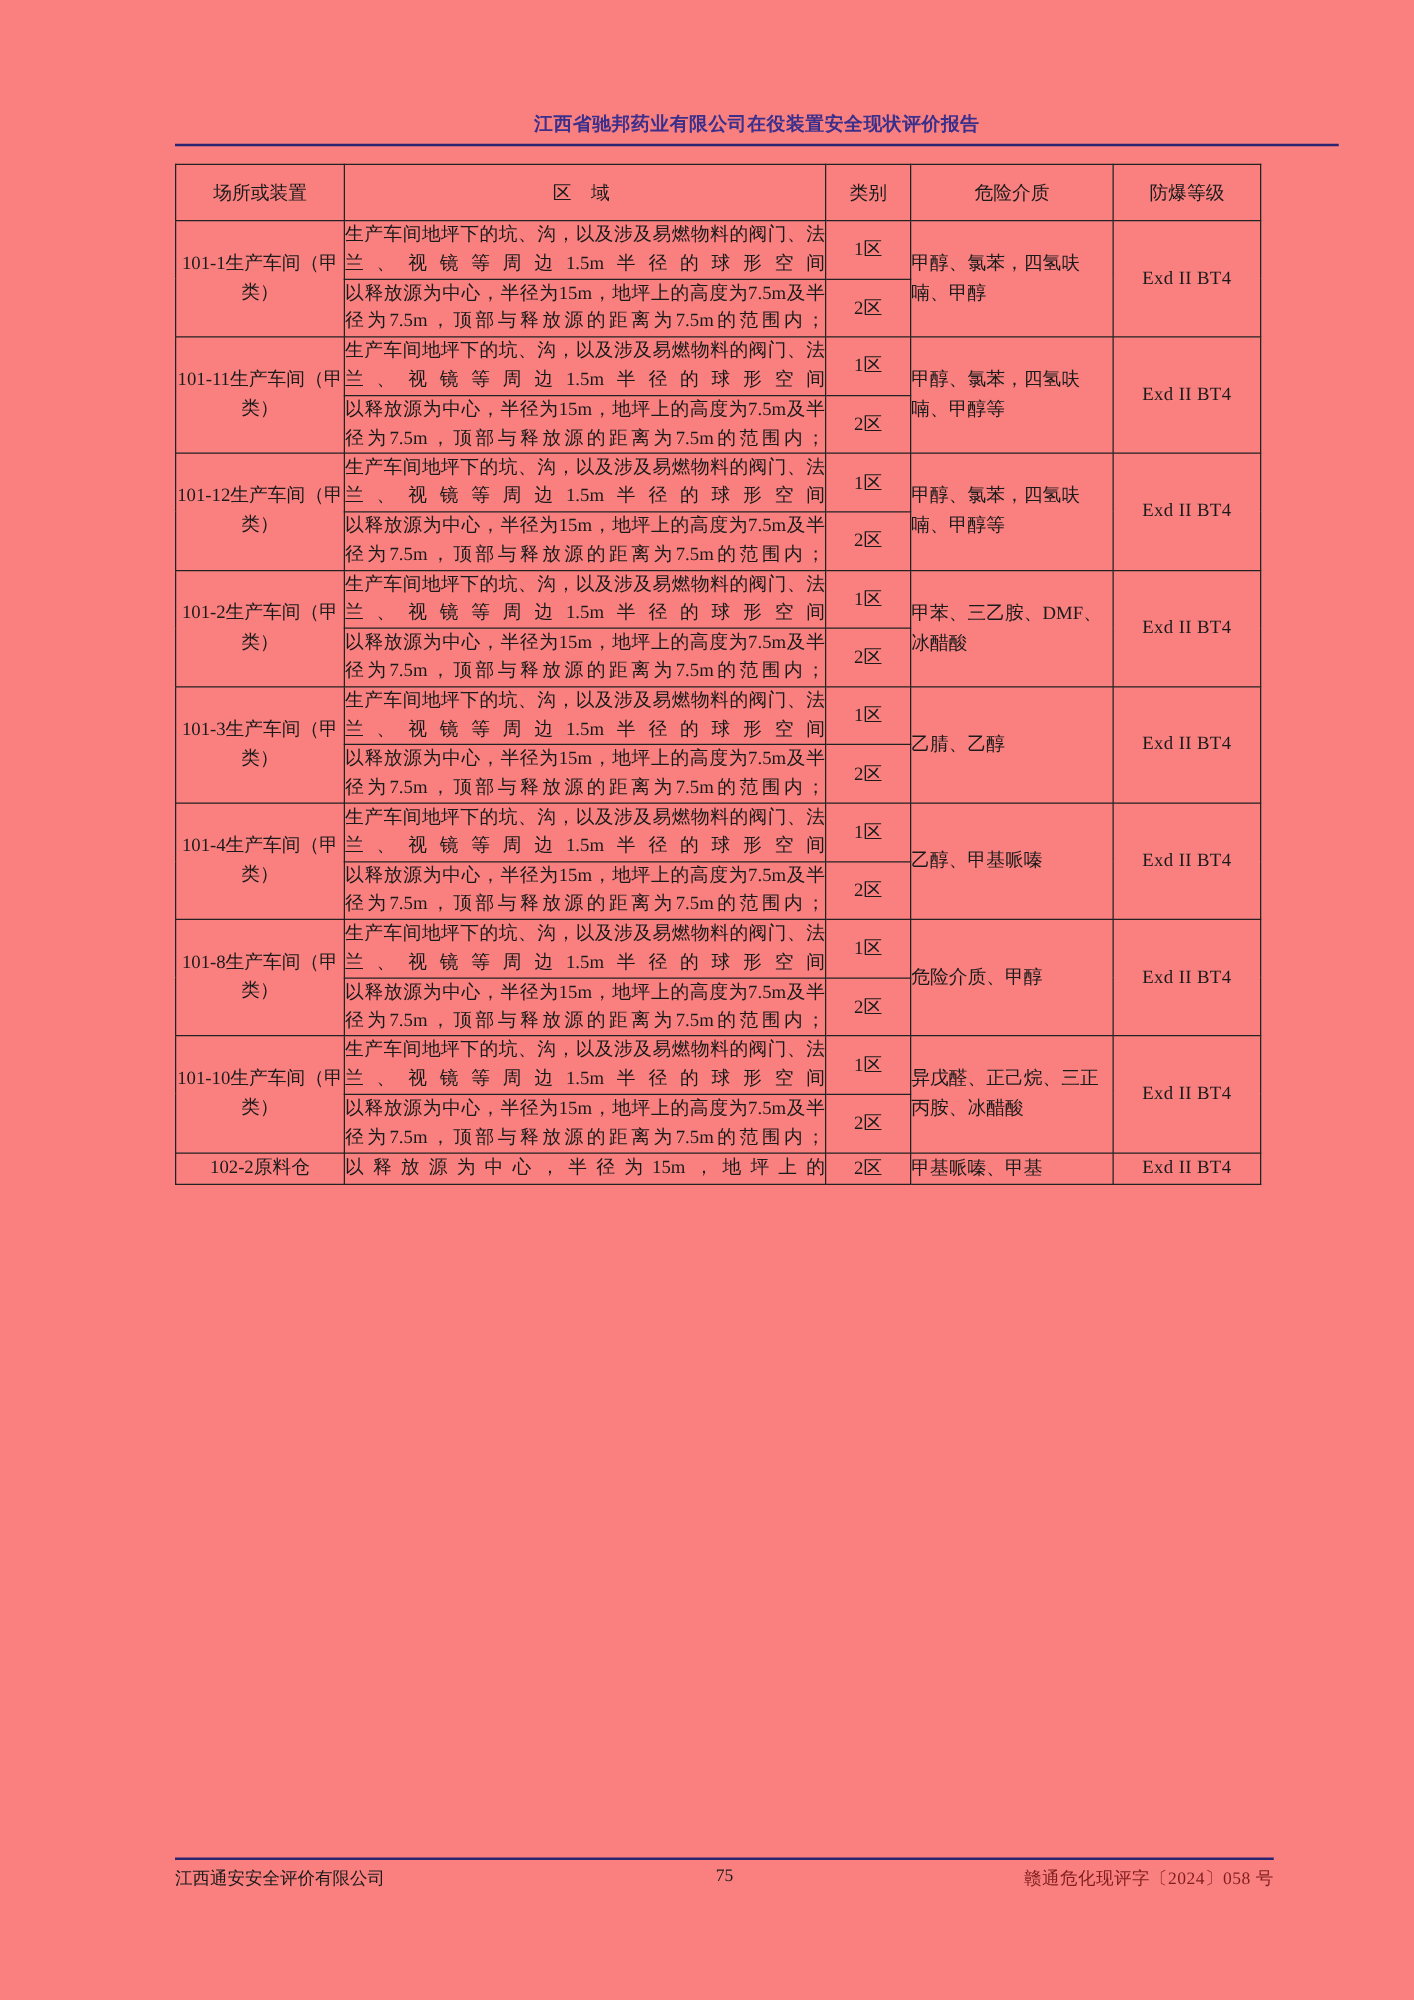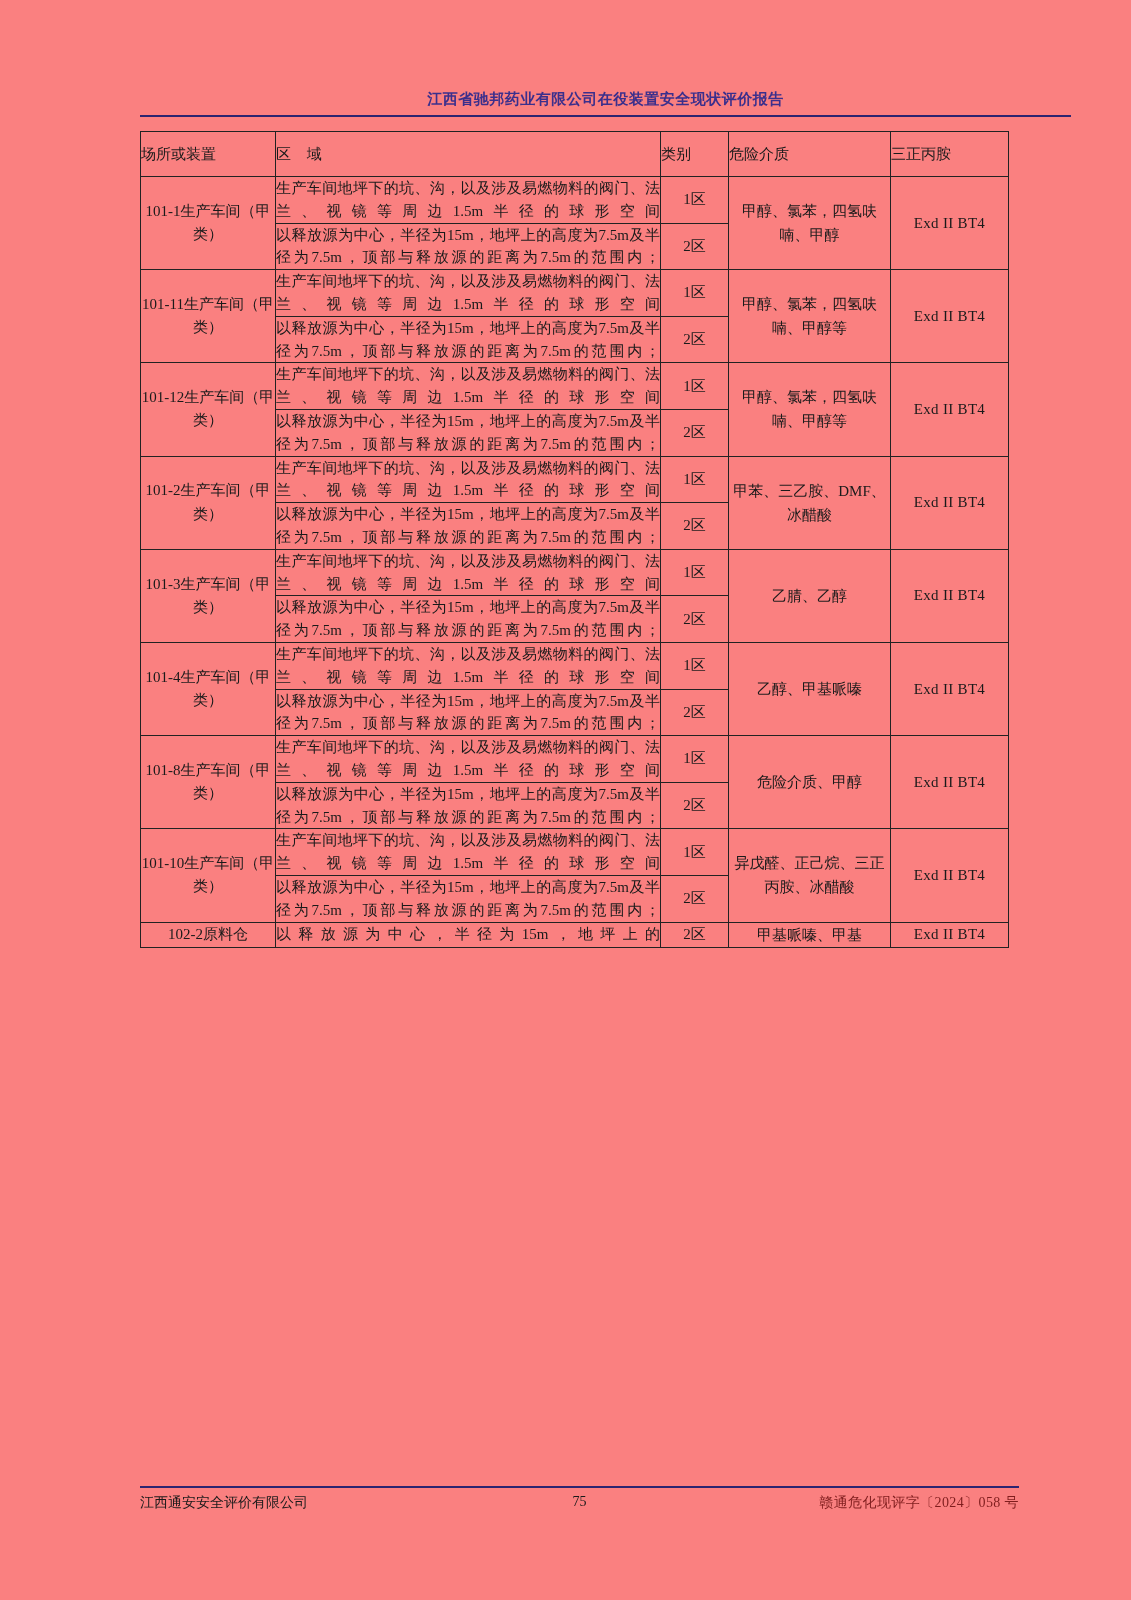--- a/index.html
+++ b/index.html
@@ -48,20 +48,21 @@
     font-size: 15px;
     font-weight: normal;
   }
   .col-place   { width: 135px; }
   .col-zone    { width: 385px; }
   .col-class   { width: 68px; }
   .col-medium  { width: 162px; }
   .col-ex      { width: 118px; }
 
   thead td {
+    text-align: center;
     height: 44px;
     font-size: 16px;
   }
   .hdr-zone { letter-spacing: 6px; }
 
   td.place {
     text-align: center;
     line-height: 1.55;
     padding: 2px 6px;
   }
@@ -69,21 +70,21 @@
     text-align: justify;
     text-align-last: justify;
     line-height: 1.52;
     padding: 6px 10px 6px 10px;
     font-family: Liberation Serif, serif;
   }
   td.cls {
     text-align: center;
   }
   td.medium {
-    text-align: center;
+    text-align: left;
     line-height: 1.6;
     padding: 2px 8px;
   }
   td.ex {
     text-align: center;
     white-space: nowrap;
     letter-spacing: 0.3px;
   }
   .footer {
     position: absolute;
@@ -138,21 +139,21 @@
       <col class="col-class">
       <col class="col-medium">
       <col class="col-ex">
     </colgroup>
     <thead>
       <tr>
         <td>场所或装置</td>
         <td class="hdr-zone">区  域</td>
         <td>类别</td>
         <td>危险介质</td>
-        <td>三正丙胺</td>
+        <td>防爆等级</td>
       </tr>
     </thead>
     <tbody>
 
       <tr>
         <td class="place" rowspan="2">101-1生产车间（甲类）</td>
         <td class="zone">生产车间地坪下的坑、沟，以及涉及易燃物料的阀门、法兰、视镜等周边1.5m半径的球形空间</td>
         <td class="cls">1区</td>
         <td class="medium" rowspan="2">甲醇、氯苯，四氢呋喃、甲醇</td>
         <td class="ex" rowspan="2">Exd II BT4</td>

